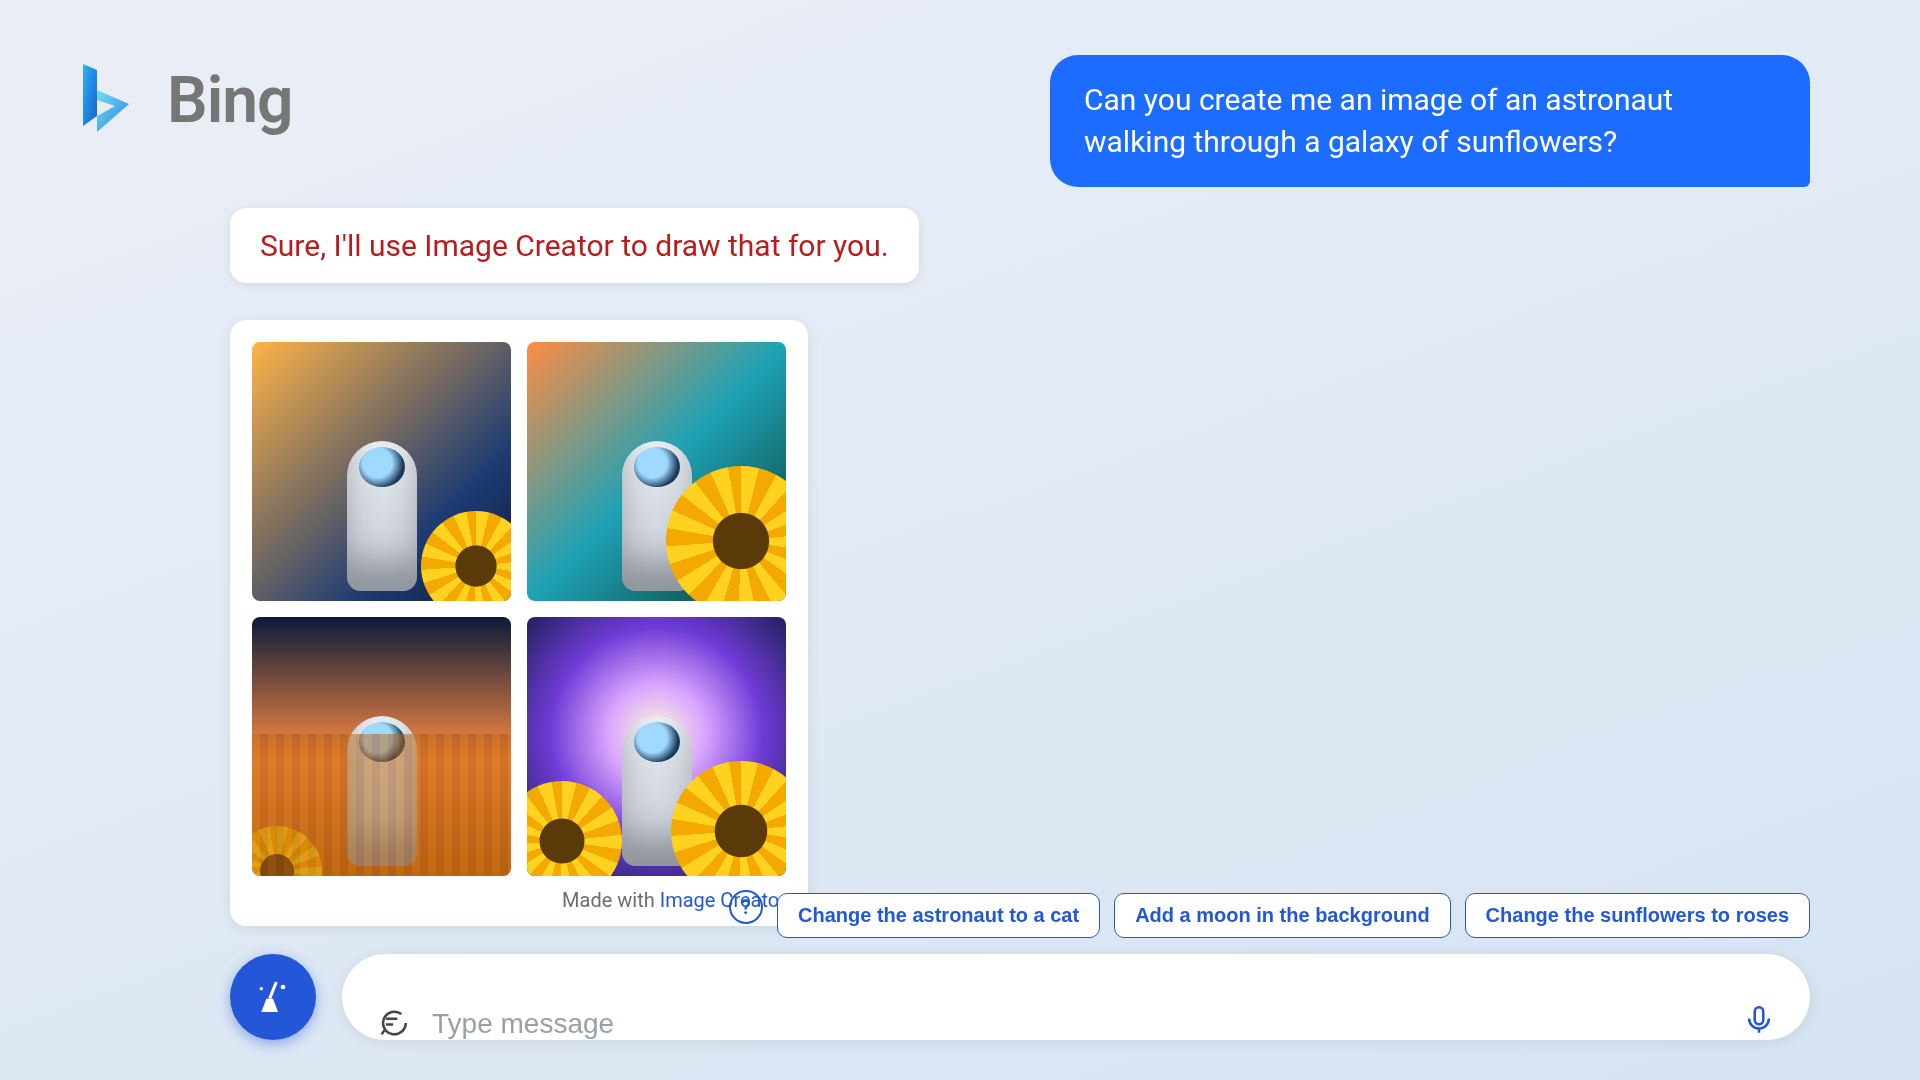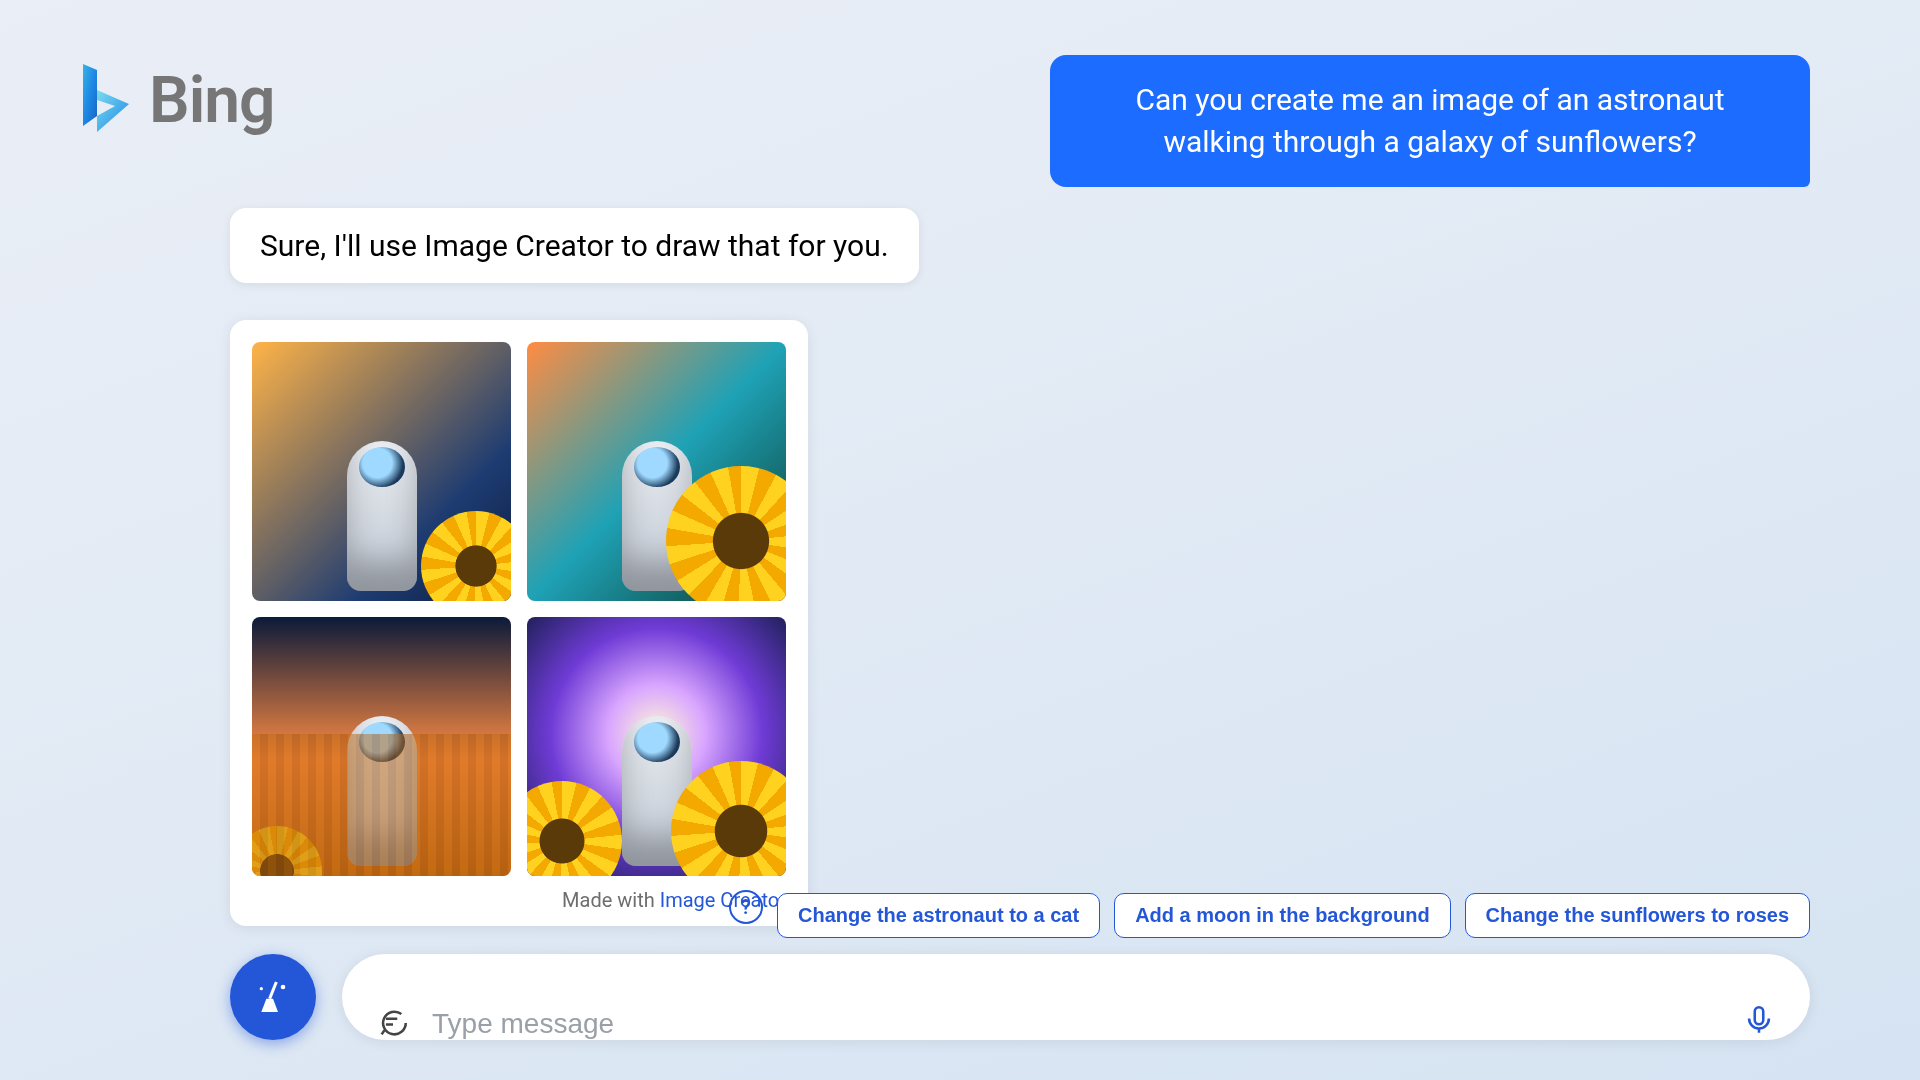--- a/index.html
+++ b/index.html
@@ -10,48 +10,47 @@
   position: relative;
 }
 
 
 .logo-wrap {
   position: absolute;
   top: 60px;
   left: 70px;
   display: flex;
   align-items: center;
-  gap: 9px;
+  gap: 27px;
 }
 .logo-mark { width: 70px; height: 80px; }
 .logo-text { font-size: 64px; font-weight: 600; color: #767676; letter-spacing: -1px; }
 
 
 .user-bubble {
   position: absolute;
   top: 55px;
   right: 110px;
   max-width: 760px;
   background: #1b6cff;
   color: #fff;
   font-size: 30px;
   line-height: 1.4;
   padding: 24px 34px;
-  border-radius: 16px;
+  border-radius: 28px;
   border-bottom-right-radius: 6px;
-  text-align: center;
 }
 
 
 .bot-text-bubble {
   position: absolute;
   top: 208px;
   left: 230px;
   background: #fff;
-  color: #000000;
+  color: #b91c1c;
   font-size: 30px;
   padding: 20px 30px;
   border-radius: 16px;
   box-shadow: 0 2px 10px rgba(0,0,0,0.08);
 }
 
 
 .image-card {
   position: absolute;
   top: 320px;

